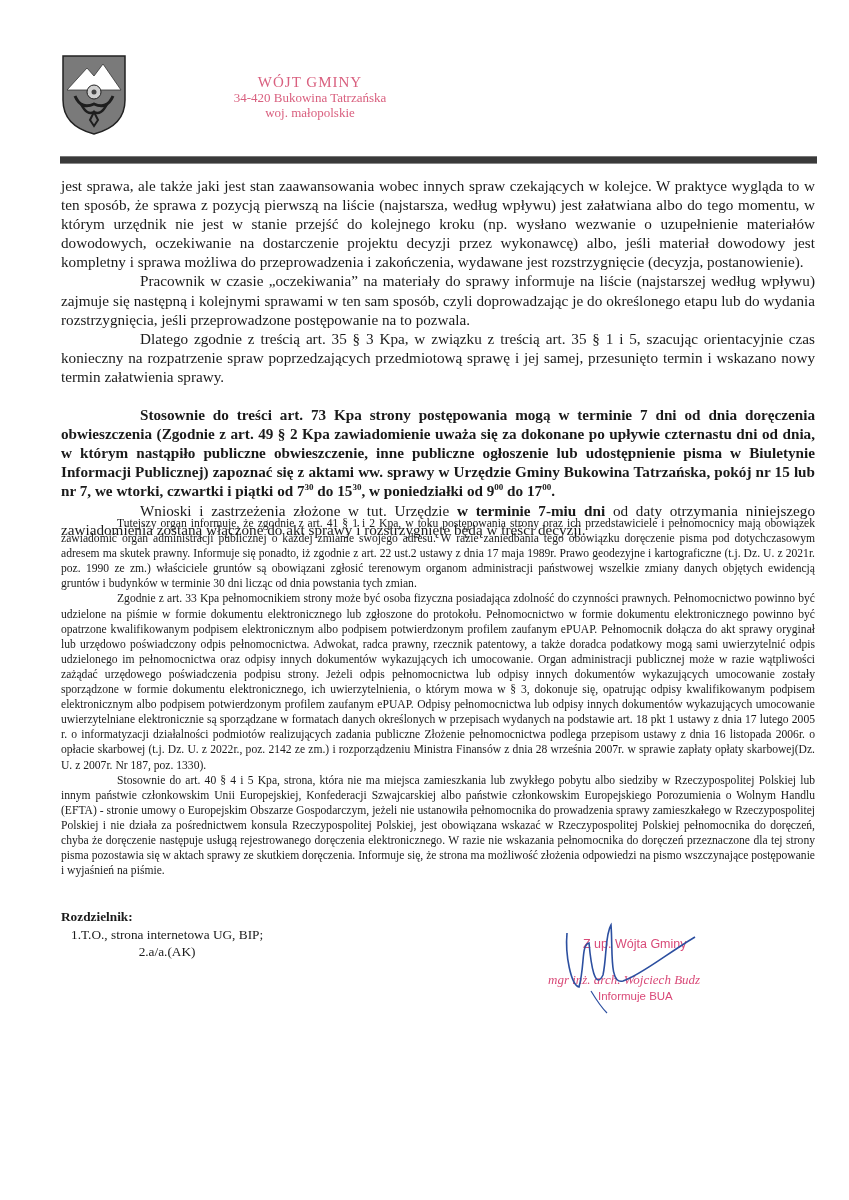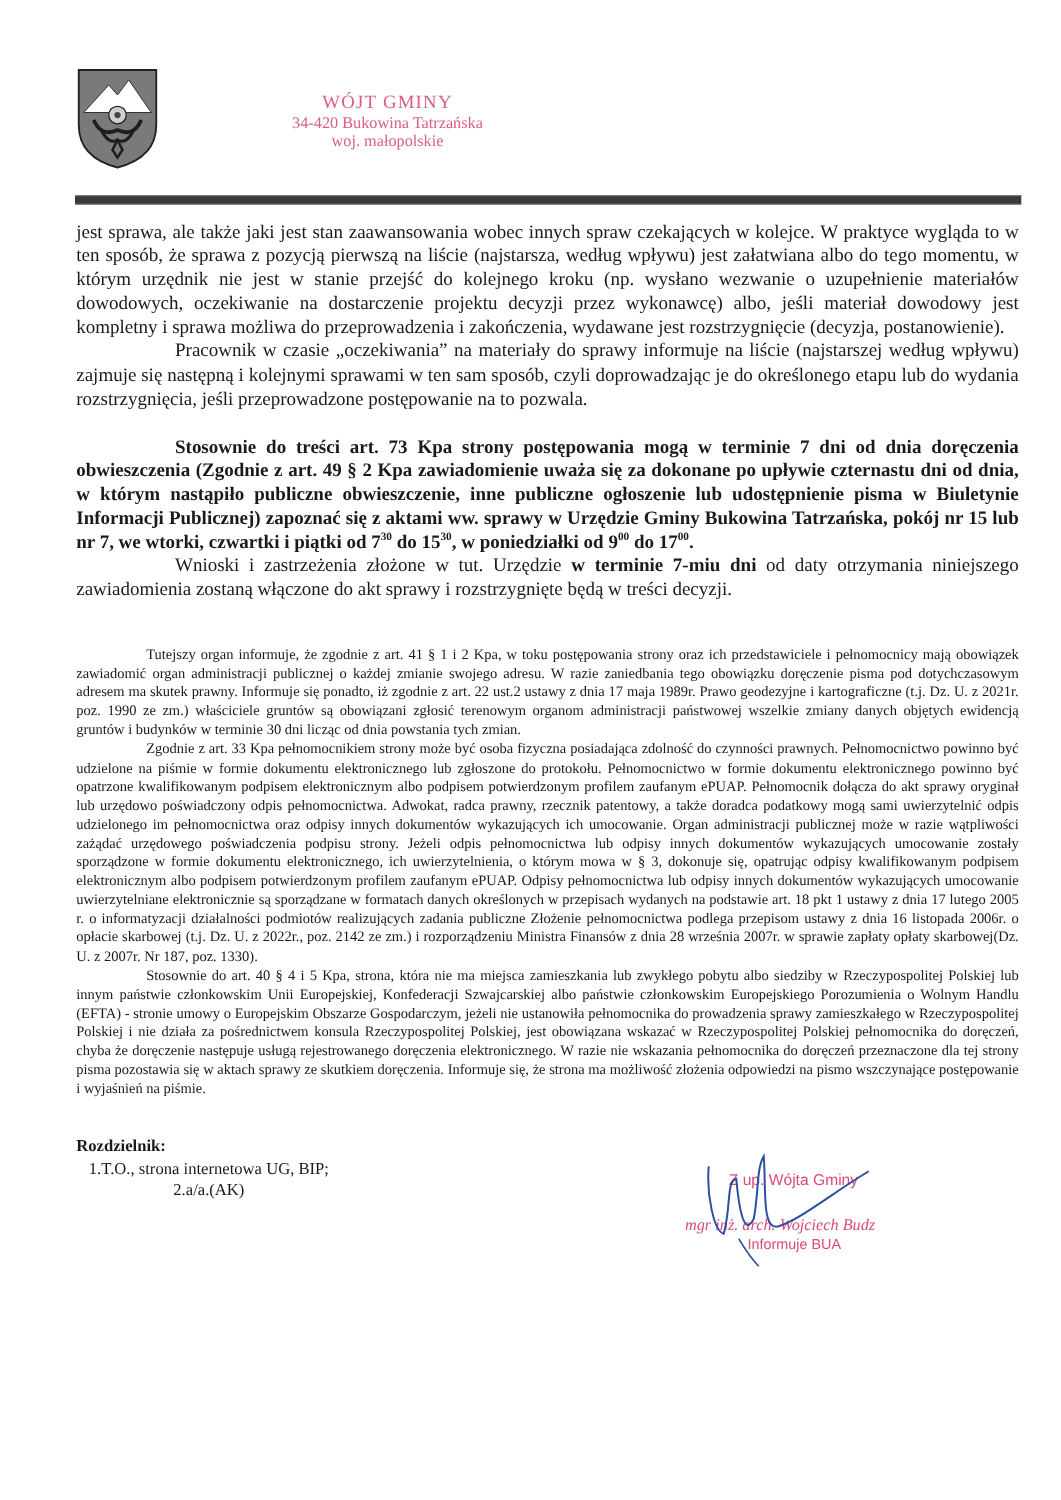--- a/index.html
+++ b/index.html
@@ -44,20 +44,21 @@
   <div class="lh-title">WÓJT GMINY</div>
   <div class="lh-line">34-420 Bukowina Tatrzańska</div>
   <div class="lh-line">woj. małopolskie</div>
 </div>
 
 <div class="rule"></div>
 
 <div class="main">
   <p>jest sprawa, ale także jaki jest stan zaawansowania wobec innych spraw czekających w kolejce. W praktyce wygląda to w ten sposób, że sprawa z pozycją pierwszą na liście (najstarsza, według wpływu) jest załatwiana albo do tego momentu, w którym urzędnik nie jest w stanie przejść do kolejnego kroku (np. wysłano wezwanie o uzupełnienie materiałów dowodowych, oczekiwanie na dostarczenie projektu decyzji przez wykonawcę) albo, jeśli materiał dowodowy jest kompletny i sprawa możliwa do przeprowadzenia i zakończenia, wydawane jest rozstrzygnięcie (decyzja, postanowienie).</p>
   <p class="ind">Pracownik w czasie „oczekiwania” na materiały do sprawy informuje na liście (najstarszej według wpływu) zajmuje się następną i kolejnymi sprawami w ten sam sposób, czyli doprowadzając je do określonego etapu lub do wydania rozstrzygnięcia, jeśli przeprowadzone postępowanie na to pozwala.</p>
+  <p class="ind">Dlatego zgodnie z treścią art. 35 § 3 Kpa, w związku z treścią art. 35 § 1 i 5, szacując orientacyjnie czas konieczny na rozpatrzenie spraw poprzedzających przedmiotową sprawę i jej samej, przesunięto termin i wskazano nowy termin załatwienia sprawy.</p>
   <div class="gap"></div>
   <p class="ind bold"><span>Stosownie do treści art. 73 Kpa strony postępowania mogą w terminie 7 dni od dnia doręczenia obwieszczenia (Zgodnie z art. 49 § 2 Kpa zawiadomienie uważa się za dokonane po upływie czternastu dni od dnia, w którym nastąpiło publiczne obwieszczenie, inne publiczne ogłoszenie lub udostępnienie pisma w Biuletynie Informacji Publicznej) zapoznać się z aktami ww. sprawy w Urzędzie Gminy Bukowina Tatrzańska, pokój nr 15 lub nr 7, we wtorki, czwartki i piątki od </span><span>7</span><sup>30</sup><span> do </span><span>15</span><sup>30</sup><span>, w poniedziałki od </span><span>9</span><sup>00</sup><span> do </span><span>17</span><sup>00</sup><span>.</span></p>
   <p class="ind"><span>Wnioski i zastrzeżenia złożone w tut. Urzędzie </span><span class="bold">w terminie 7-miu dni</span><span> od daty otrzymania niniejszego zawiadomienia zostaną włączone do akt sprawy i rozstrzygnięte będą w treści decyzji.</span></p>
 </div>
 
 <div class="small">
   <p class="ind">Tutejszy organ  informuje, że zgodnie z art. 41 § 1 i 2 Kpa, w toku postępowania strony oraz ich przedstawiciele i pełnomocnicy mają obowiązek zawiadomić organ administracji publicznej o każdej zmianie swojego adresu. W razie zaniedbania tego obowiązku doręczenie pisma pod dotychczasowym adresem ma skutek prawny. Informuje się ponadto, iż zgodnie z art. 22 ust.2 ustawy z dnia 17 maja 1989r. Prawo geodezyjne i kartograficzne (t.j. Dz. U. z 2021r. poz. 1990 ze zm.) właściciele gruntów są obowiązani zgłosić terenowym organom administracji państwowej wszelkie zmiany danych objętych ewidencją gruntów i budynków w terminie 30 dni licząc od dnia powstania tych zmian.</p>
   <p class="ind">Zgodnie z art. 33 Kpa pełnomocnikiem strony może być osoba fizyczna posiadająca zdolność do czynności prawnych. Pełnomocnictwo powinno być udzielone na piśmie w formie dokumentu elektronicznego lub zgłoszone do protokołu. Pełnomocnictwo w formie dokumentu elektronicznego powinno być opatrzone kwalifikowanym podpisem elektronicznym albo podpisem potwierdzonym profilem zaufanym ePUAP. Pełnomocnik dołącza do akt sprawy oryginał lub urzędowo poświadczony odpis pełnomocnictwa. Adwokat, radca prawny, rzecznik patentowy, a także doradca podatkowy mogą sami uwierzytelnić odpis udzielonego im pełnomocnictwa oraz odpisy innych dokumentów wykazujących ich umocowanie. Organ administracji publicznej może w razie wątpliwości zażądać urzędowego poświadczenia podpisu strony. Jeżeli odpis pełnomocnictwa lub odpisy innych dokumentów wykazujących umocowanie zostały sporządzone w formie dokumentu elektronicznego, ich uwierzytelnienia, o którym mowa w § 3, dokonuje się, opatrując odpisy kwalifikowanym podpisem elektronicznym albo podpisem potwierdzonym profilem zaufanym ePUAP. Odpisy pełnomocnictwa lub odpisy innych dokumentów wykazujących umocowanie uwierzytelniane elektronicznie są sporządzane w formatach danych określonych w przepisach wydanych na podstawie art. 18 pkt 1 ustawy z dnia 17 lutego 2005 r. o informatyzacji działalności podmiotów realizujących zadania publiczne Złożenie pełnomocnictwa podlega przepisom ustawy z dnia 16 listopada 2006r. o opłacie skarbowej (t.j. Dz. U. z 2022r., poz. 2142 ze zm.) i rozporządzeniu Ministra Finansów z dnia 28 września 2007r. w sprawie zapłaty opłaty skarbowej(Dz. U. z 2007r. Nr 187, poz. 1330).</p>
   <p class="ind">Stosownie do art. 40 § 4 i 5 Kpa, strona, która nie ma miejsca zamieszkania lub zwykłego pobytu albo siedziby w Rzeczypospolitej Polskiej lub innym państwie członkowskim Unii Europejskiej, Konfederacji Szwajcarskiej albo państwie członkowskim Europejskiego Porozumienia o Wolnym Handlu (EFTA) - stronie umowy o Europejskim Obszarze Gospodarczym, jeżeli nie ustanowiła pełnomocnika do prowadzenia sprawy zamieszkałego w Rzeczypospolitej Polskiej i nie działa za pośrednictwem konsula Rzeczypospolitej Polskiej, jest obowiązana wskazać w Rzeczypospolitej Polskiej pełnomocnika do doręczeń, chyba że doręczenie następuje usługą rejestrowanego doręczenia elektronicznego. W razie nie wskazania pełnomocnika do doręczeń przeznaczone dla tej strony pisma pozostawia się w aktach sprawy ze skutkiem doręczenia. Informuje się, że strona ma możliwość złożenia odpowiedzi na pismo wszczynające postępowanie i wyjaśnień na piśmie.</p>
 </div>

